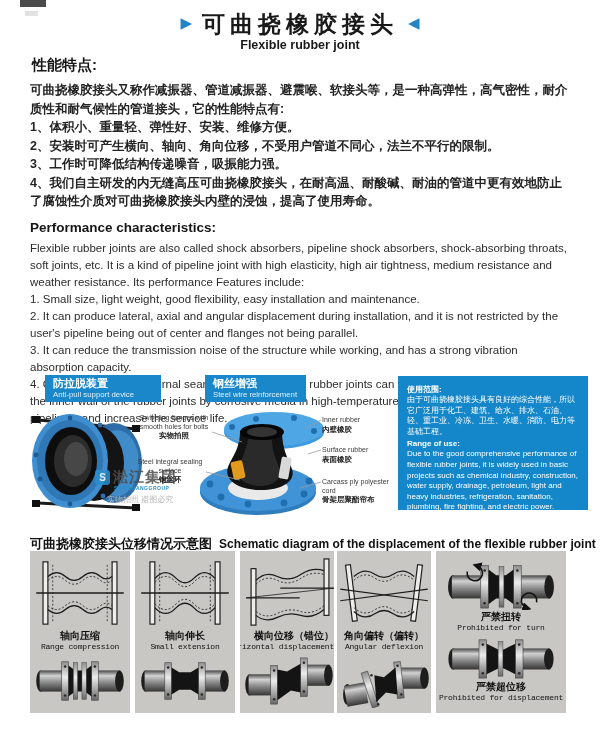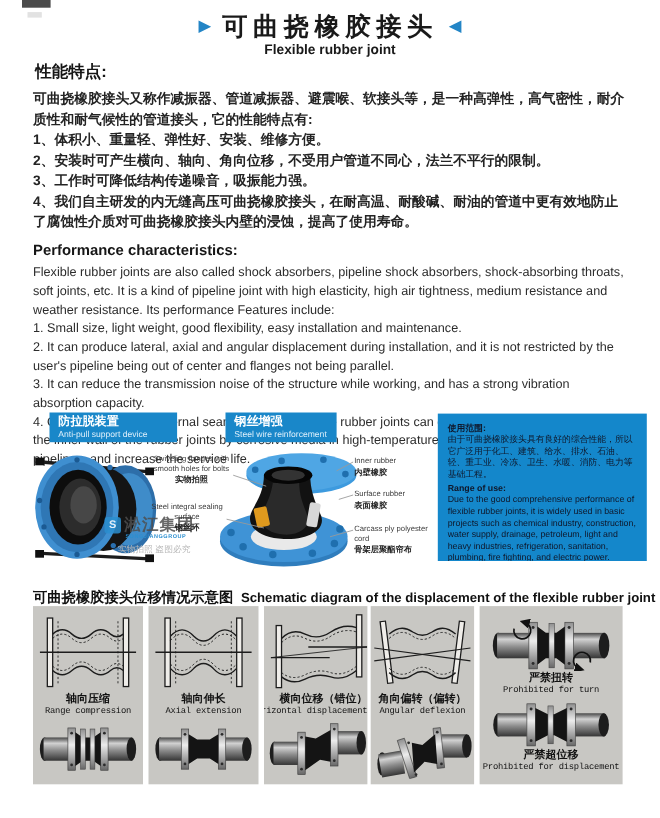--- a/index.html
+++ b/index.html
@@ -28,21 +28,21 @@
   .tag{position:absolute;top:5px;background:#1987c9;color:#ffffff;padding:2px 8px 3px 8px;box-sizing:border-box;}
   .tag .t-cn{font-size:11px;font-weight:bold;line-height:13px;}
   .tag .t-en{font-size:7.8px;color:#dff0fb;line-height:9px;white-space:nowrap;}
   .tag1{left:45px;width:116px;}
   .tag2{left:205px;width:101px;}
   .ann{position:absolute;font-size:7px;color:#3a3a3a;line-height:8.5px;}
   .ann .a-cn{font-size:7.5px;font-weight:bold;color:#222;margin-top:1px;}
   .ann-l{text-align:center;width:72px;}
   .ann-r{text-align:left;width:78px;}
   .infobox{position:absolute;left:398px;top:6px;width:190px;height:134px;background:#1487cb;
-    color:#0f172a;box-sizing:border-box;padding:8px 9px;overflow:hidden;}
+    color:#ffffff;box-sizing:border-box;padding:8px 9px;overflow:hidden;}
   .infobox .ib-h{font-size:8px;font-weight:bold;line-height:11px;}
   .infobox .ib-b{font-size:8px;line-height:10.6px;margin-bottom:1px;}
   .wm{position:absolute;left:95px;top:98px;width:120px;}
   .wm-row{display:flex;align-items:center;opacity:.85;}
   .wm-logo{width:15px;height:15px;background:#2b8fd0;border-radius:3px;color:#fff;
     font-size:10px;font-weight:bold;text-align:center;line-height:15px;margin-right:3px;}
   .wm-cn{font-size:15px;font-weight:bold;color:#4e4e4e;letter-spacing:1px;}
   .wm-sub{font-size:5px;color:#2b8fd0;letter-spacing:.5px;margin-left:19px;margin-top:-2px;font-weight:bold;}
   .wm-note{font-size:8px;color:#b9b9b9;margin-top:3px;margin-left:12px;white-space:nowrap;}
   
@@ -259,21 +259,21 @@
     <rect x="76" y="5" width="5" height="64" fill="#efede9" stroke="#1c1c1c" stroke-width="1.2"></rect>
     <line x1="0" y1="37" x2="90" y2="37" stroke="#1c1c1c" stroke-width="1.4"></line>
     <path d="M14 22 Q25 10 36 22 Q45 31 54 22 Q65 10 76 22" fill="none" stroke="#1c1c1c" stroke-width="1.3"></path>
     <path d="M14 26 Q25 14 36 26 Q45 35 54 26 Q65 14 76 26" fill="none" stroke="#1c1c1c" stroke-width="0.9" stroke-dasharray="2 2"></path>
     <path d="M14 52 Q25 64 36 52 Q45 43 54 52 Q65 64 76 52" fill="none" stroke="#1c1c1c" stroke-width="1.3"></path>
     <path d="M14 48 Q25 60 36 48 Q45 39 54 48 Q65 60 76 48" fill="none" stroke="#1c1c1c" stroke-width="0.9" stroke-dasharray="2 2"></path>
     <line x1="19" y1="8" x2="19" y2="66" stroke="#1c1c1c" stroke-width="0.8" stroke-dasharray="2 2"></line>
     <line x1="71" y1="8" x2="71" y2="66" stroke="#1c1c1c" stroke-width="0.8" stroke-dasharray="2 2"></line>
   </svg>
   <div class="cap-cn">轴向伸长</div>
-  <div class="cap-en">Axial extension</div>
+  <div class="cap-en">Small extension</div>
   <svg style="margin-top:4px" width="90" height="50" viewBox="0 0 92 52">
     <ellipse cx="5" cy="26" rx="4.5" ry="11" fill="#1d1d1d"></ellipse>
     <rect x="4" y="15" width="22" height="22" fill="url(#pipeG)"></rect>
     <rect x="66" y="15" width="22" height="22" fill="url(#pipeG)"></rect>
     <ellipse cx="87" cy="26" rx="4.5" ry="11" fill="#1d1d1d"></ellipse>
     <rect x="25" y="7" width="7" height="38" fill="url(#flangeG)" stroke="#3e3e3e" stroke-width="0.6"></rect>
     <rect x="60" y="7" width="7" height="38" fill="url(#flangeG)" stroke="#3e3e3e" stroke-width="0.6"></rect>
     <path d="M32 12 L40 17 L52 17 L60 12 L60 40 L52 35 L40 35 L32 40 Z" fill="#141414"></path>
     <circle cx="28.5" cy="12" r="1.3" fill="#2b2b2b"></circle>
       <circle cx="28.5" cy="40" r="1.3" fill="#2b2b2b"></circle>

